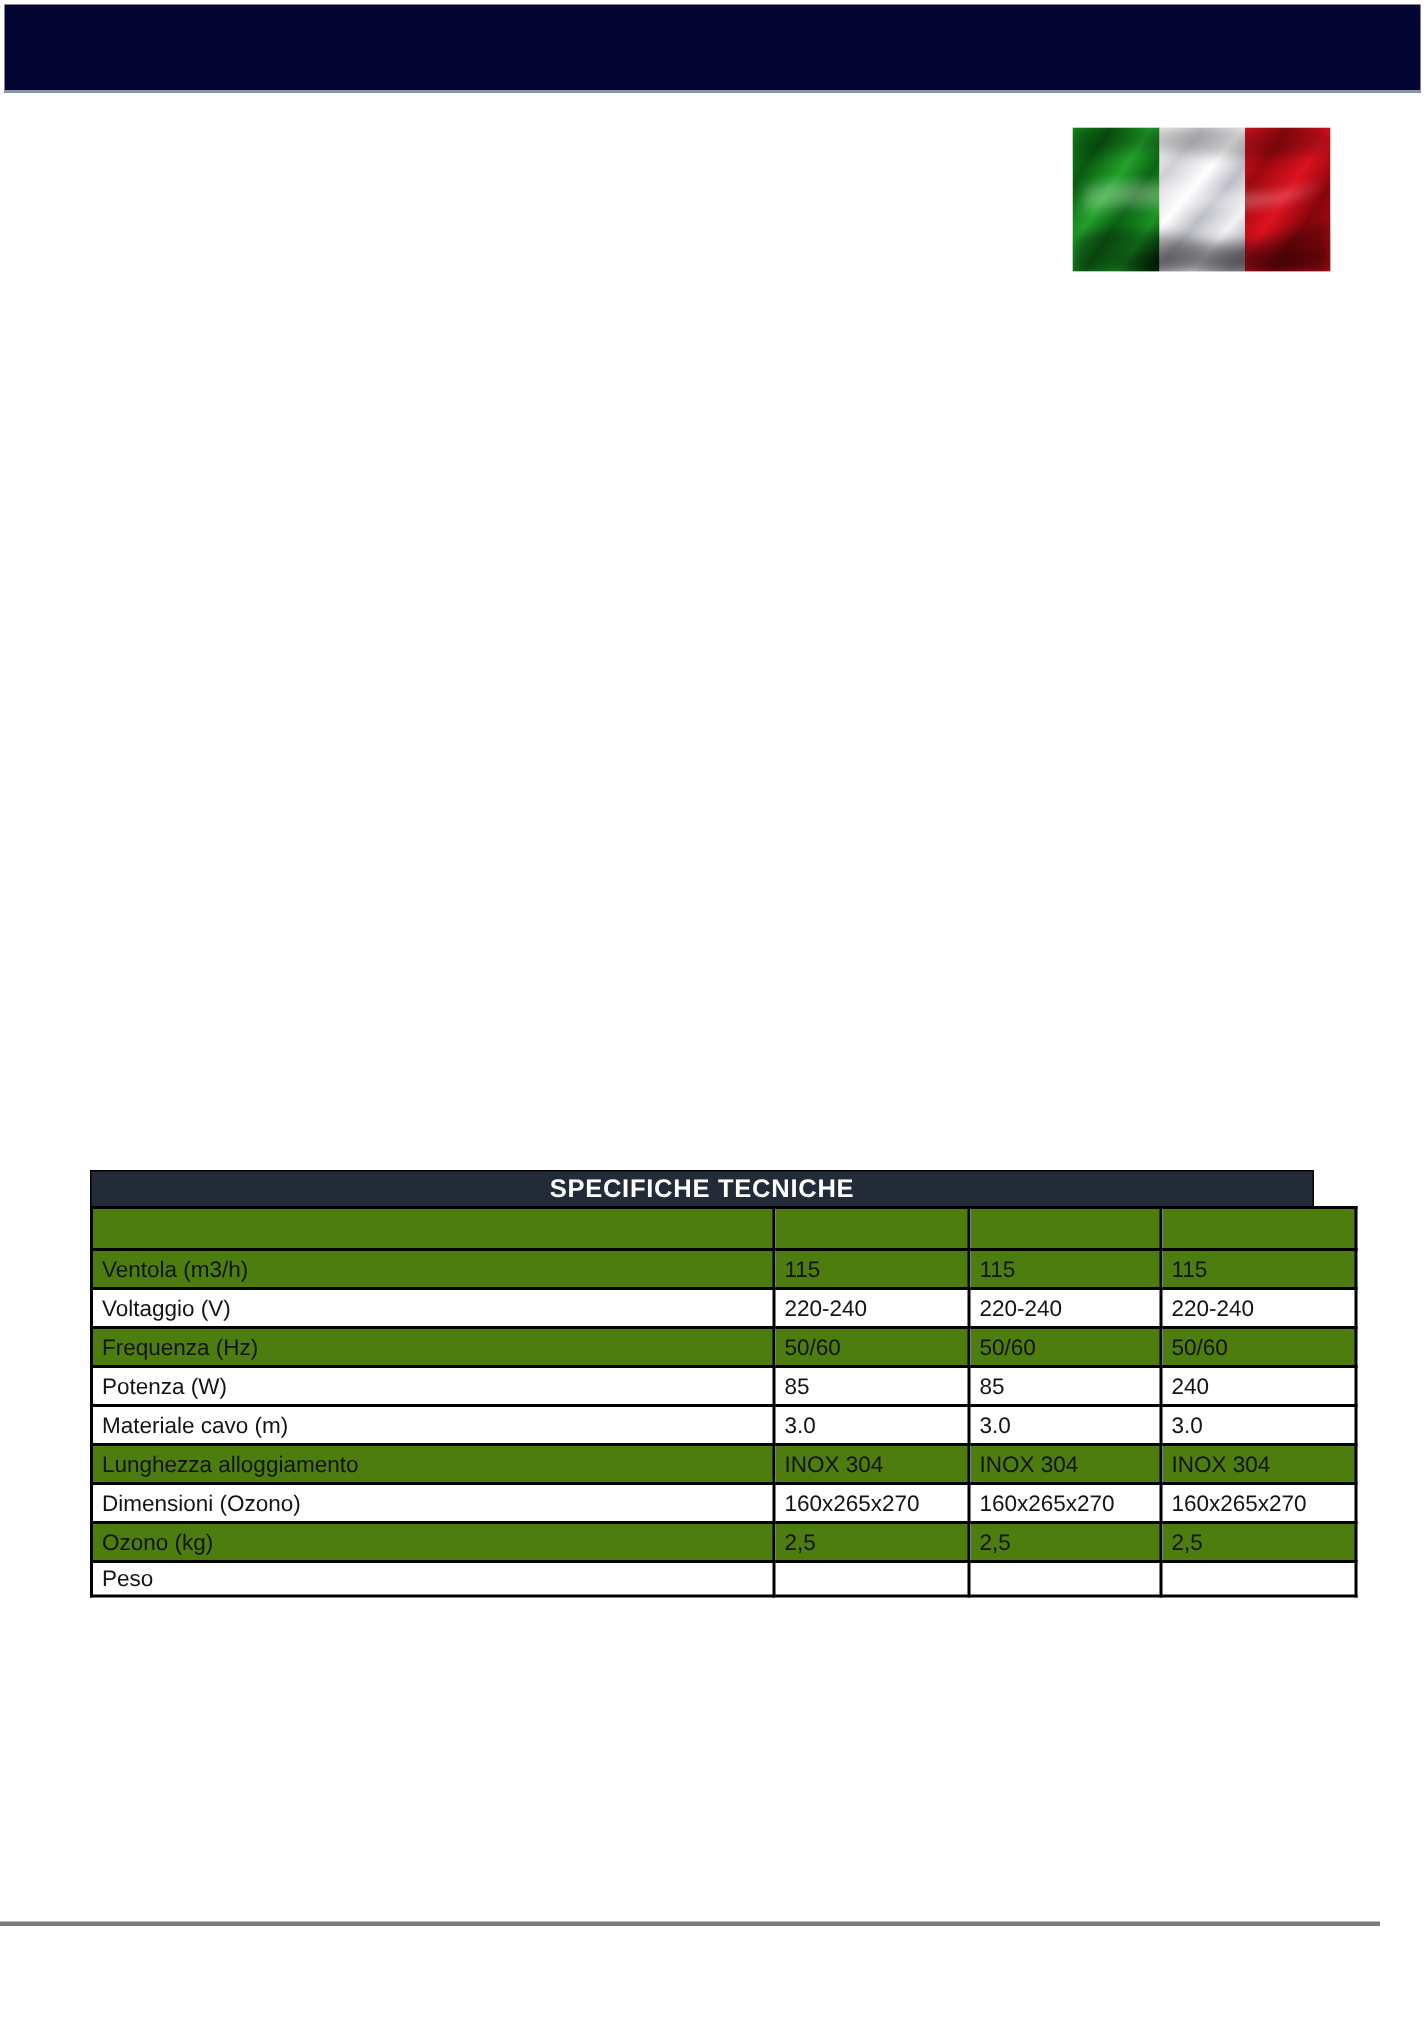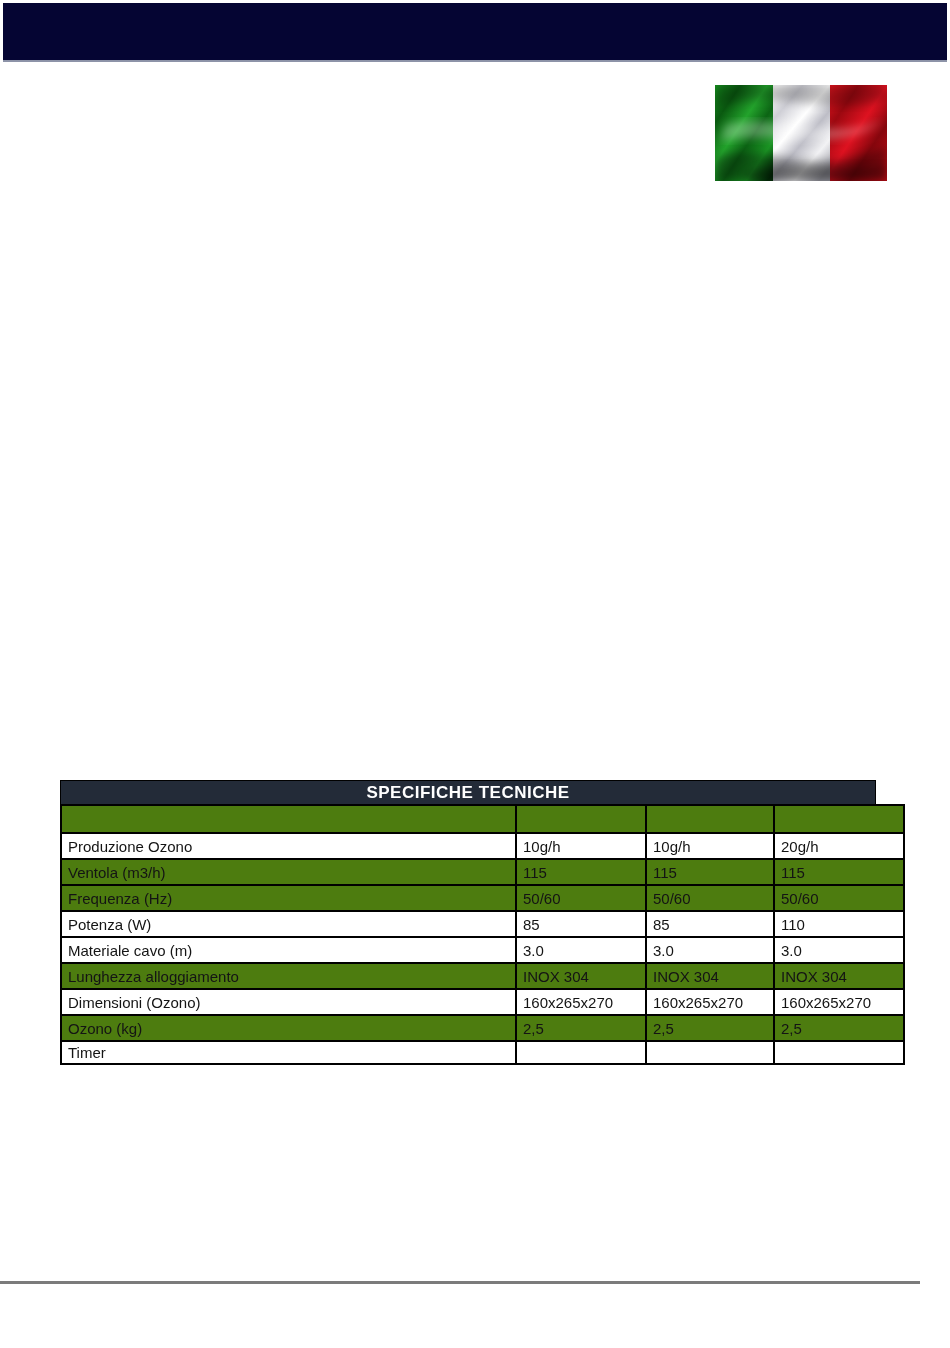--- a/index.html
+++ b/index.html
@@ -139,43 +139,43 @@
         <col style="width:128px">
         <col style="width:130px">
       </colgroup>
       <tbody>
         <tr class="header-row shaded">
           <td></td>
           <td></td>
           <td></td>
           <td></td>
         </tr>
-        <tr class="row">
-          <td>Produzione Ozono</td>
-          <td>10g/h</td>
-          <td>10g/h</td>
-          <td>20g/h</td>
-        </tr>
         <tr class="row shaded">
           <td>Ventola (m3/h)</td>
           <td>115</td>
           <td>115</td>
           <td>115</td>
         </tr>
+        <tr class="row">
+          <td>Voltaggio (V)</td>
+          <td>220-240</td>
+          <td>220-240</td>
+          <td>220-240</td>
+        </tr>
         <tr class="row shaded">
           <td>Frequenza (Hz)</td>
           <td>50/60</td>
           <td>50/60</td>
           <td>50/60</td>
         </tr>
         <tr class="row">
           <td>Potenza (W)</td>
           <td>85</td>
           <td>85</td>
-          <td>110</td>
+          <td>240</td>
         </tr>
         <tr class="row">
           <td>Materiale cavo (m)</td>
           <td>3.0</td>
           <td>3.0</td>
           <td>3.0</td>
         </tr>
         <tr class="row shaded">
           <td>Lunghezza alloggiamento</td>
           <td>INOX 304</td>
@@ -188,21 +188,21 @@
           <td>160x265x270</td>
           <td>160x265x270</td>
         </tr>
         <tr class="row shaded">
           <td>Ozono (kg)</td>
           <td>2,5</td>
           <td>2,5</td>
           <td>2,5</td>
         </tr>
         <tr class="row last-row">
-          <td>Timer</td>
+          <td>Peso</td>
           <td></td>
           <td></td>
           <td></td>
         </tr>
       </tbody>
     </table>
   </div>
 
   <div class="footer-line"></div>
 

